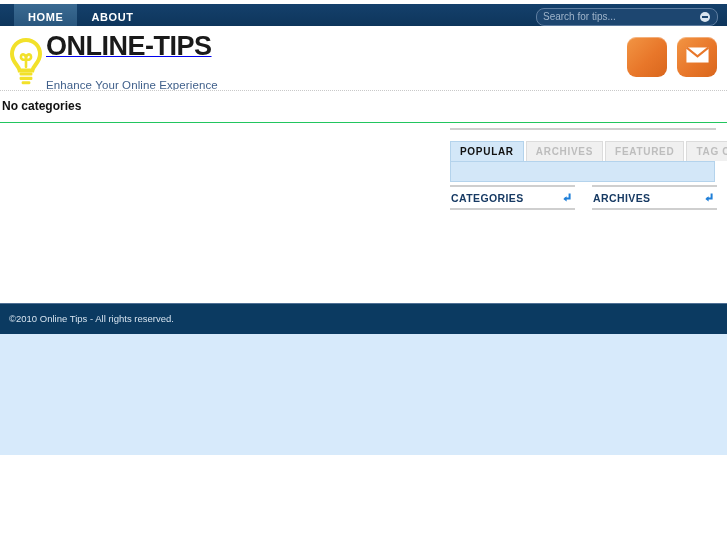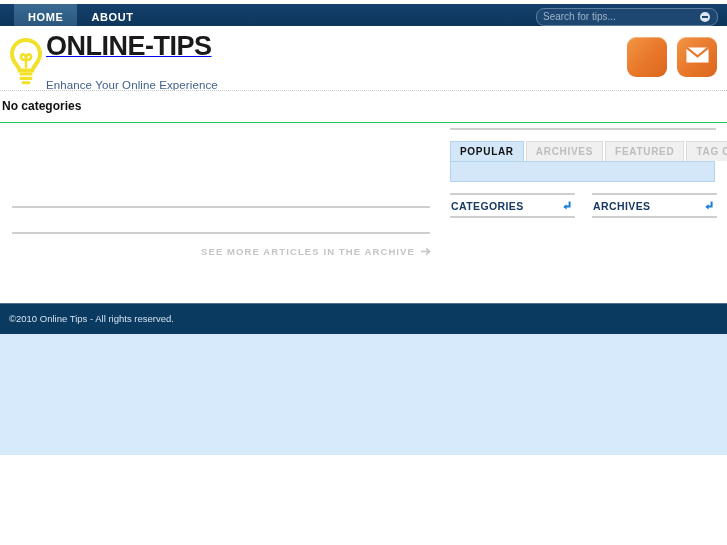--- a/index.html
+++ b/index.html
@@ -254,21 +254,21 @@
     width: 265px;
     height: 21px;
     background: #d3e7f8;
     border: 1px solid #b4d3ec;
     box-sizing: border-box;
   }
 
   
   .widgets {
     position: absolute;
-    left: 2px; top: 70px;
+    left: 2px; top: 62px;
     width: 268px;
     display: flex;
     gap: 17px;
   }
   .widget { width: 125px; position: relative; }
   .widget-head {
     border-top: 2px solid #cfcfcf;
     border-bottom: 2px solid #cfcfcf;
     height: 25px;
     display: flex;
@@ -369,32 +369,20 @@
     </a>
   </div>
 </div>
 
 <div class="cat-strip">
   <span class="cat-strip-label">No categories</span>
 </div>
 
 <div class="main">
 
-  <div class="col-left">
-    <div class="hr-article hr-1"></div>
-    <div class="hr-article hr-2"></div>
-    <a class="see-more" href="#">
-      <span>SEE MORE ARTICLES IN THE ARCHIVE</span>
-      <span class="arrow-right">
-        <svg viewBox="0 0 11 9" width="11" height="9" aria-hidden="true">
-          <path d="M0 4.5 H8 M5.2 1.4 L8.6 4.5 L5.2 7.6" fill="none" stroke="#c4c4c4" stroke-width="1.5"></path>
-        </svg>
-      </span>
-    </a>
-  </div>
 
   <div class="col-right">
     <div class="sidebar-rule"></div>
 
     <div class="tabs">
       <div class="tab active">POPULAR</div>
       <div class="tab">ARCHIVES</div>
       <div class="tab">FEATURED</div>
       <div class="tab">TAG CLOUD</div>
     </div>

